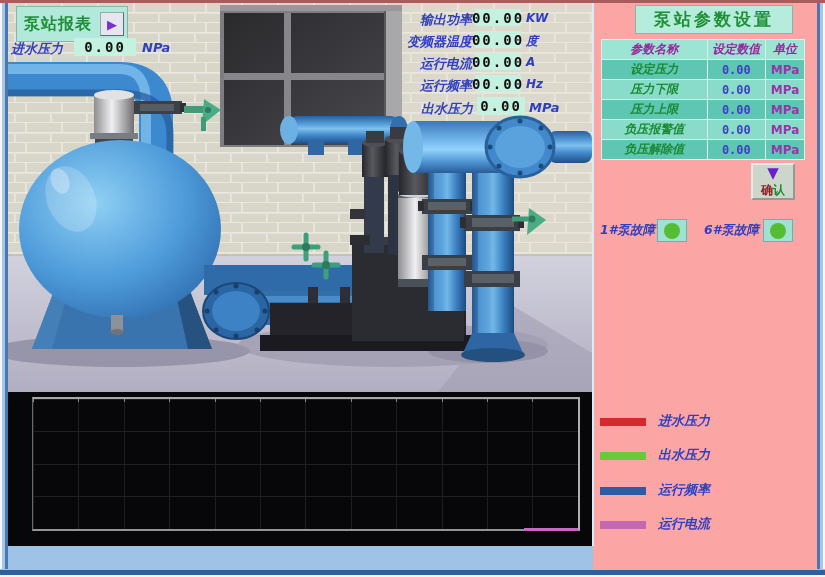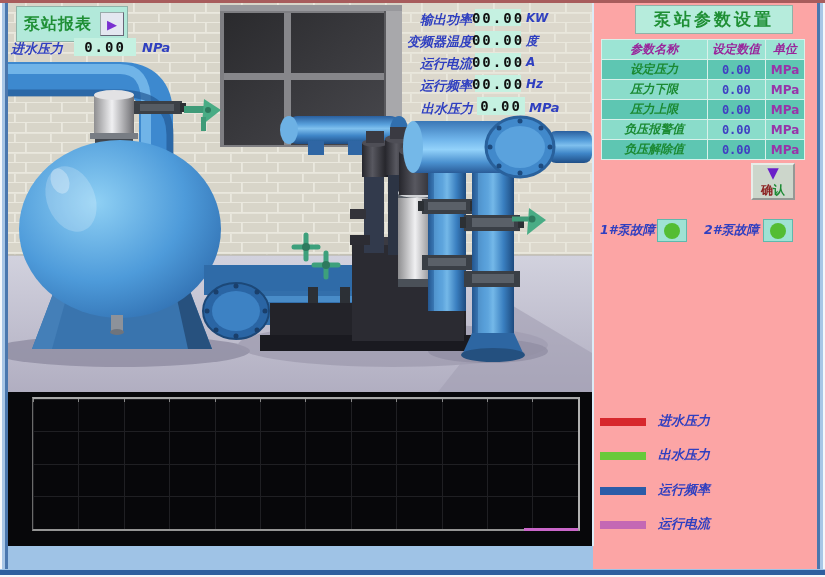--- a/index.html
+++ b/index.html
@@ -377,21 +377,21 @@
     <div class="abs confirm-btn">
       <span class="tri">▼</span>
       <span><span class="t1">确</span><span class="t2">认</span></span>
     </div>
 
     <div class="abs st-row" style="top:216px;">
       <span class="st-lbl l1 cn">1#泵故障</span>
       <span class="st-box b1">
           <span class="st-dot"></span>
         </span>
-      <span class="st-lbl l2 cn">2#泵故障</span>
+      <span class="st-lbl l2 cn">6#泵故障</span>
       <span class="st-box b2">
           <span class="st-dot"></span>
         </span>
     </div>
 
     <div class="abs legend-item" style="top:409px;">
       <span class="legend-swatch" style="background: rgb(215, 40, 45);"></span>
       <span class="legend-lbl cn">进水压力</span>
     </div>
     <div class="abs legend-item" style="top:443px;">

